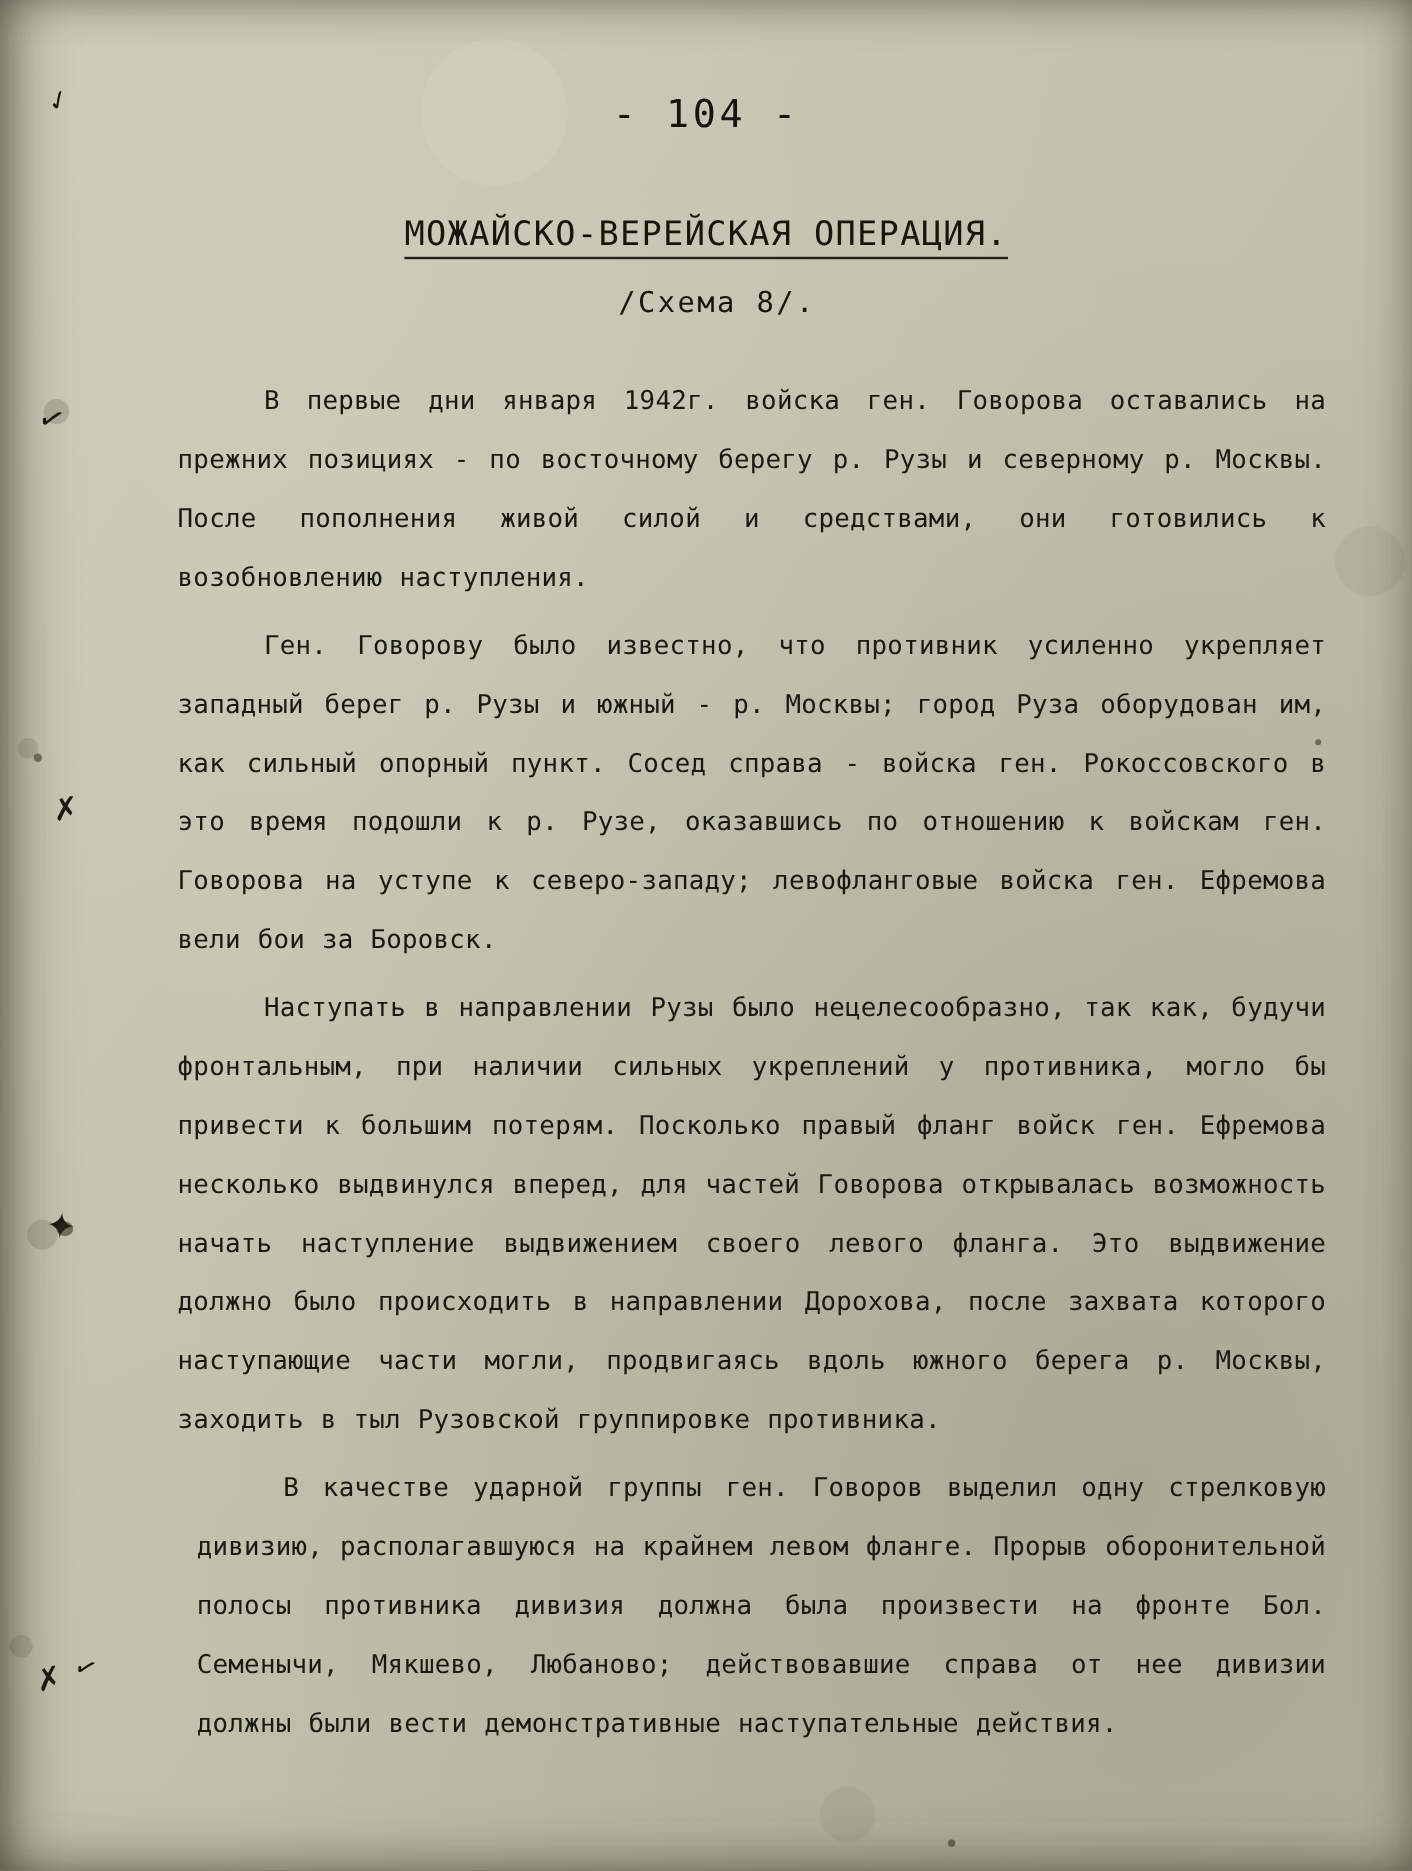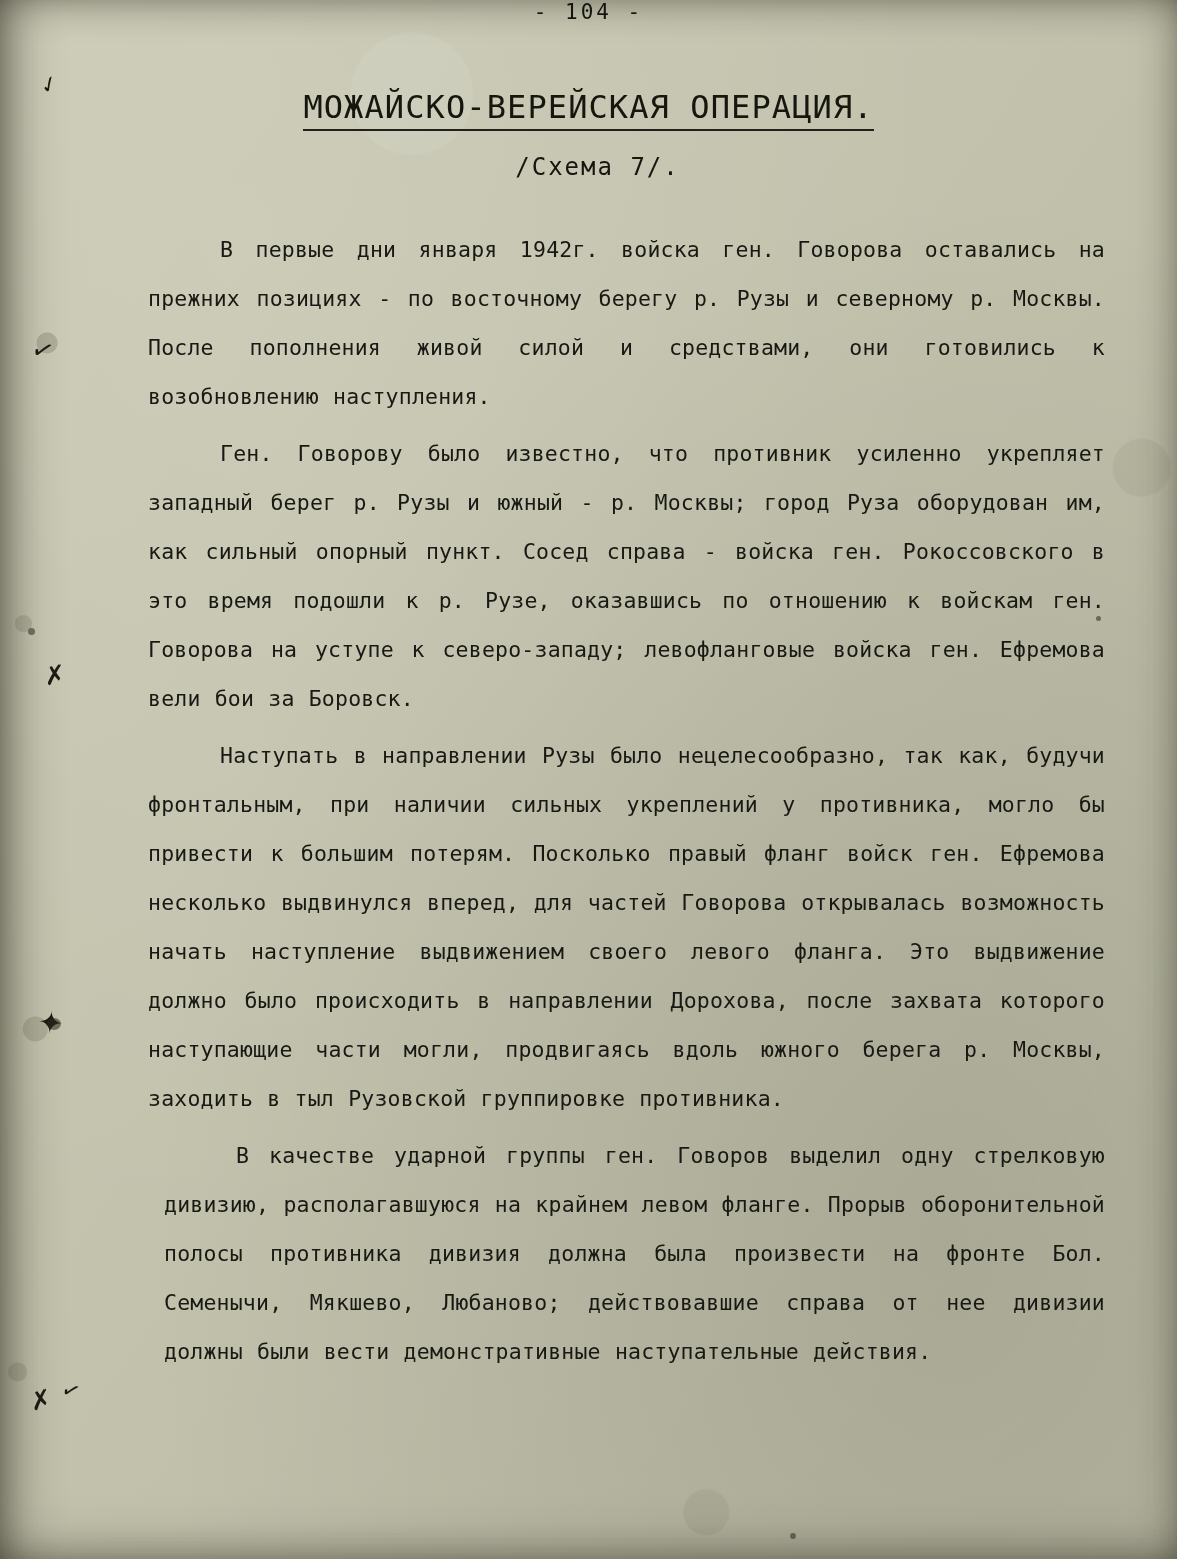--- a/index.html
+++ b/index.html
@@ -44,28 +44,29 @@
       inset 0 20px 48px -30px rgba(40,38,25,0.45),
       inset 0 -26px 60px -34px rgba(40,38,25,0.55);
   }
   .content {
     position: relative;
     z-index: 3;
   }
 
   .page-number {
     text-align: center;
-    font-size: 21px;
+    font-size: 32px;
     letter-spacing: 3px;
+    margin-top: 76px;
     color: #15150f;
   }
 
   .doc-title {
     text-align: center;
-    font-size: 32px;
+    font-size: 28px;
     letter-spacing: 1.1px;
     margin-top: 64px;
     color: #16160f;
   }
   .doc-title span {
     display: inline-block;
     border-bottom: 2px solid #21211a;
     padding-bottom: 3px;
   }
 
@@ -136,21 +137,21 @@
   <div class="speck" style="left:1096px;top:616px;  width:5px;  height:5px;"></div>
   <div class="speck" style="left:790px; top:1533px; width:6px;  height:6px;"></div>
 
   <div class="content">
     <div class="page-number">-  104  -</div>
 
     <div class="doc-title">
       <span>МОЖАЙСКО-ВЕРЕЙСКАЯ ОПЕРАЦИЯ.</span>
     </div>
 
-    <div class="doc-subtitle">/Схема 7/.</div>
+    <div class="doc-subtitle">/Схема 8/.</div>
 
     <div class="body-text">
       <p>В первые дни января 1942г. войска ген. Говорова оставались на прежних позициях - по восточному берегу р. Рузы и северному р. Москвы. После пополнения живой силой и средствами, они готовились к возобновлению наступления.</p>
       <p>Ген. Говорову было известно, что противник усиленно укрепляет западный берег р. Рузы и южный - р. Москвы; город Руза оборудован им, как сильный опорный пункт. Сосед справа - войска ген. Рокоссовского в это время подошли к р. Рузе, оказавшись по отношению к войскам ген. Говорова на уступе к северо-западу; левофланговые войска ген. Ефремова вели бои за Боровск.</p>
       <p>Наступать в направлении Рузы было нецелесообразно, так как, будучи фронтальным, при наличии сильных укреплений у противника, могло бы привести к большим потерям. Посколько правый фланг войск ген. Ефремова несколько выдвинулся вперед, для частей Говорова открывалась возможность начать наступление выдвижением своего левого фланга. Это выдвижение должно было происходить в направлении Дорохова, после захвата которого наступающие части могли, продвигаясь вдоль южного берега р. Москвы, заходить в тыл Рузовской группировке противника.</p>
       <p>В качестве ударной группы ген. Говоров выделил одну стрелковую дивизию, располагавшуюся на крайнем левом фланге. Прорыв оборонительной полосы противника дивизия должна была произвести на фронте Бол. Семенычи, Мякшево, Любаново; действовавшие справа от нее дивизии должны были вести демонстративные наступательные действия.</p>
     </div>
   </div>
 </div>
 

